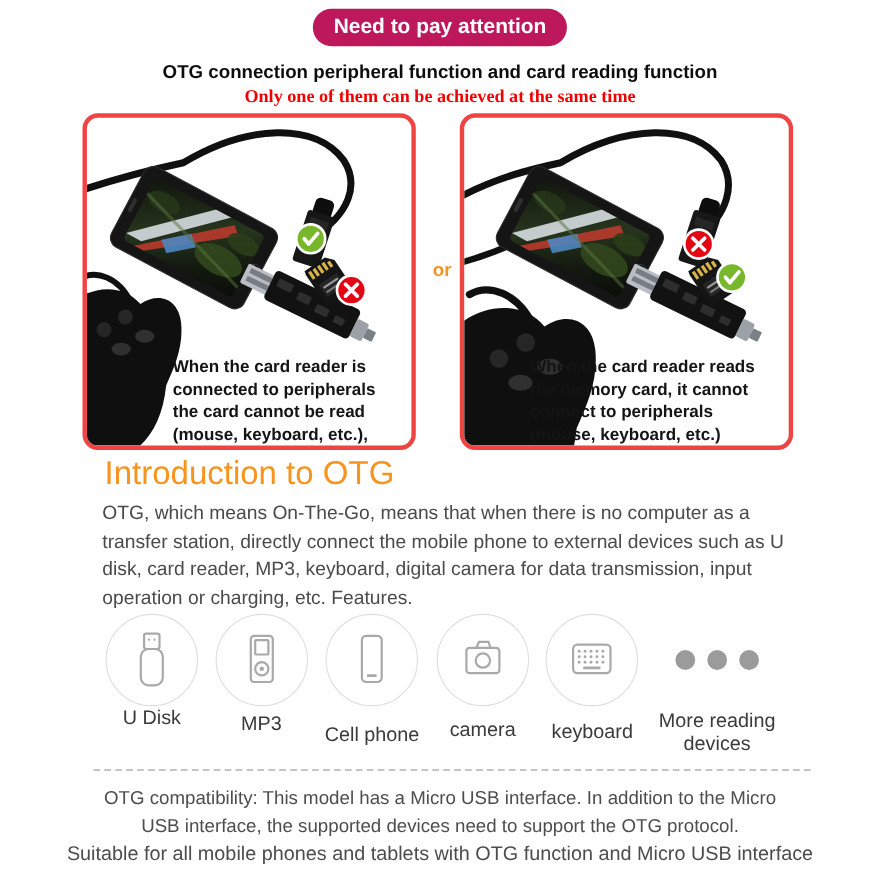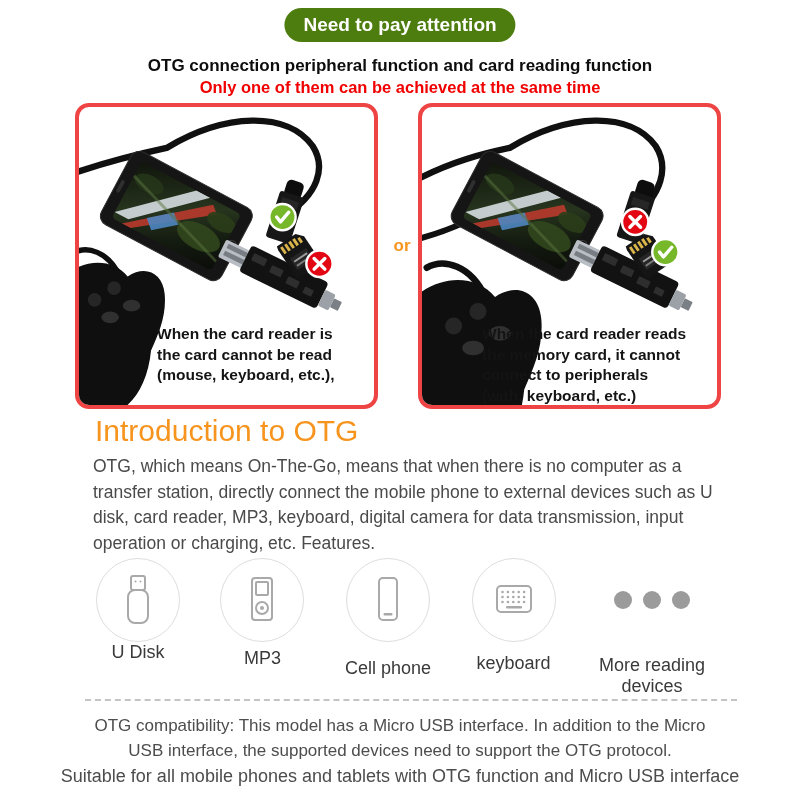--- a/index.html
+++ b/index.html
@@ -1,24 +1,24 @@
 <!DOCTYPE html>
 <html><head>
 <meta charset="utf-8">
 <style>
   html,body{margin:0;padding:0;}
   body{width:800px;height:800px;position:relative;background:#fff;overflow:hidden;
        font-family:"Liberation Sans", sans-serif;}
   .abs{position:absolute;}
 
   
-  .badge{top:8px;left:50%;transform:translateX(-50%);background:#4d7c0f;color:#fff;
+  .badge{top:8px;left:50%;transform:translateX(-50%);background:#be185d;color:#fff;
          font-size:19px;font-weight:700;padding:6px 19px;border-radius:21px;white-space:nowrap;}
   .headline{top:56px;left:0;width:800px;text-align:center;font-size:17px;font-weight:700;color:#0d0d0d;}
-  .warning{top:78px;left:0;width:800px;text-align:center;font-size:16.5px;font-weight:700;color:#f10000;}
+  .warning{top:78px;left:0;width:800px;text-align:center;font-size:16.5px;font-weight:700;color:#f10000;font-family:Liberation Serif, serif;}
 
   
   .panel{width:303px;height:306px;border:4px solid #ef4444;border-radius:14px;background:#fff;
          overflow:hidden;box-sizing:border-box;}
   .panel svg{position:absolute;left:0;top:0;width:100%;height:100%;}
   .panel-left{left:75px;top:103px;}
   .panel-right{left:418px;top:103px;}
   .or{left:384px;top:236px;width:36px;text-align:center;color:#f7941e;font-size:17px;font-weight:700;}
   .caption{position:absolute;z-index:3;font-size:15.5px;font-weight:700;color:#141414;line-height:20.5px;}
   .cap-left{left:78px;top:217px;width:220px;}
@@ -131,20 +131,21 @@
          <path d="M-6,0 L-2,5 L6.5,-5" fill="none" stroke="#fff" stroke-width="3.5" stroke-linecap="round" stroke-linejoin="round"></path>
         </g>
     <g transform="translate(247,161)">
          <circle r="13.5" fill="#e30613" stroke="#fff" stroke-width="2.5"></circle>
          <path d="M-5.5,-5.5 L5.5,5.5 M5.5,-5.5 L-5.5,5.5" stroke="#fff" stroke-width="3.5" stroke-linecap="round"></path>
         </g>
     </svg>
     </div>
   <div class="caption cap-left">
     <span>When the card reader is</span>
+    <span>connected to peripherals</span>
     <span>the card cannot be read</span>
     <span>(mouse, keyboard, etc.),</span>
   </div>
 </div>
 
 <div class="abs or">or</div>
 
 <div class="abs panel panel-right">
   <div id="scene-right">
       <svg viewBox="0 0 303 306" xmlns="http://www.w3.org/2000/svg">
@@ -221,21 +222,21 @@
     <g transform="translate(250,149)">
          <circle r="13.5" fill="#76b82a" stroke="#fff" stroke-width="2.5"></circle>
          <path d="M-6,0 L-2,5 L6.5,-5" fill="none" stroke="#fff" stroke-width="3.5" stroke-linecap="round" stroke-linejoin="round"></path>
         </g>
     </svg>
     </div>
   <div class="caption cap-right">
     <span>When the card reader reads</span>
     <span>the memory card, it cannot</span>
     <span>connect to peripherals</span>
-    <span>(with, keyboard, etc.)</span>
+    <span>(mouse, keyboard, etc.)</span>
   </div>
 </div>
 
 <div class="abs intro-title">Introduction to OTG</div>
 <div class="abs intro-body">OTG, which means On-The-Go, means that when there is no computer as a transfer station, directly connect the mobile phone to external devices such as U disk, card reader, MP3, keyboard, digital camera for data transmission, input operation or charging, etc. Features.</div>
 
 <div class="abs devices">
   <div class="dev">
     <div class="circle">
       <svg width="48" height="58" viewBox="0 0 48 58" fill="none" stroke="#a9a9a9" stroke-width="2">
@@ -259,20 +260,30 @@
     <div class="dev-label">MP3</div>
   </div>
   <div class="dev">
     <div class="circle">
       <svg width="48" height="58" viewBox="0 0 48 58" fill="none" stroke="#a9a9a9" stroke-width="2">
         <rect x="15" y="7" width="18" height="42" rx="4"></rect>
         <rect x="19.5" y="42" width="9" height="2.5" rx="1" fill="#a9a9a9" stroke="none"></rect>
       </svg>
     </div>
     <div class="dev-label">Cell phone</div>
+  </div>
+  <div class="dev">
+    <div class="circle">
+      <svg width="48" height="58" viewBox="0 0 48 58" fill="none" stroke="#a9a9a9" stroke-width="2">
+        <rect x="9" y="18" width="30" height="23" rx="3"></rect>
+        <path d="M18,18 L20.5,12.5 L29,12.5 L31,18"></path>
+        <circle cx="24" cy="29.5" r="6.5"></circle>
+      </svg>
+    </div>
+    <div class="dev-label">camera</div>
   </div>
   <div class="dev">
     <div class="circle">
       <svg width="50" height="58" viewBox="0 0 50 58" fill="none" stroke="#a9a9a9" stroke-width="2">
         <rect x="8" y="15" width="34" height="26" rx="4"></rect>
         <g fill="#a9a9a9" stroke="none">
           <circle cx="13.5" cy="21" r="1.3"></circle>
             <circle cx="18.9" cy="21" r="1.3"></circle>
             <circle cx="24.3" cy="21" r="1.3"></circle>
             <circle cx="29.7" cy="21" r="1.3"></circle>

